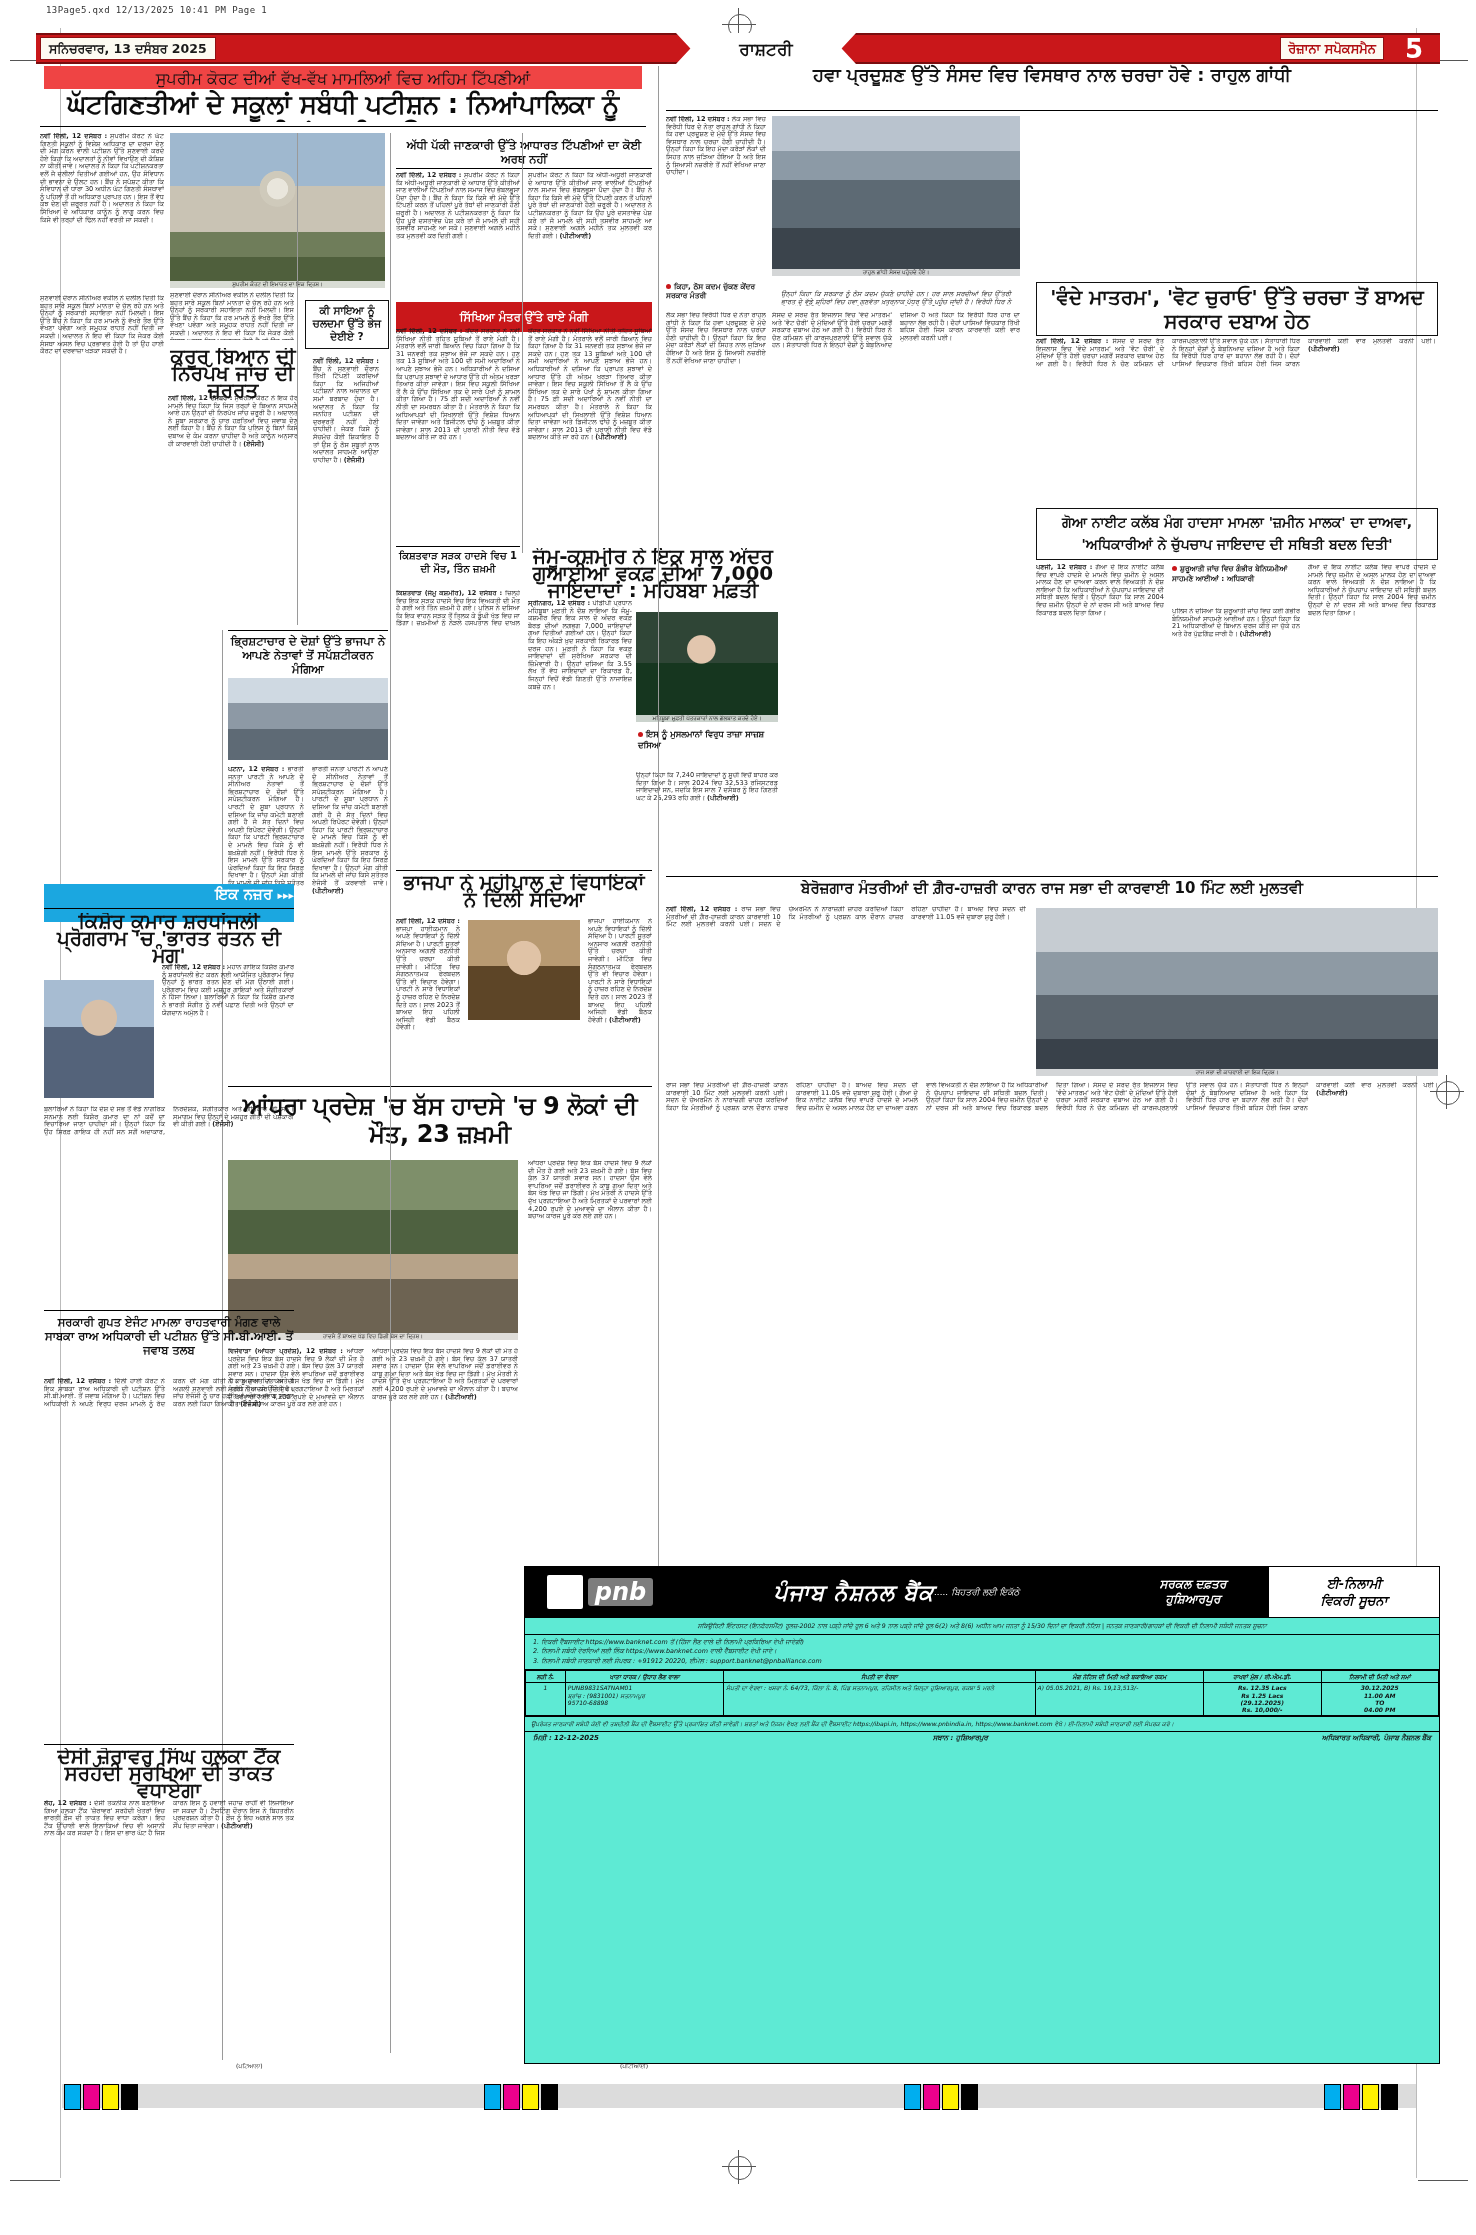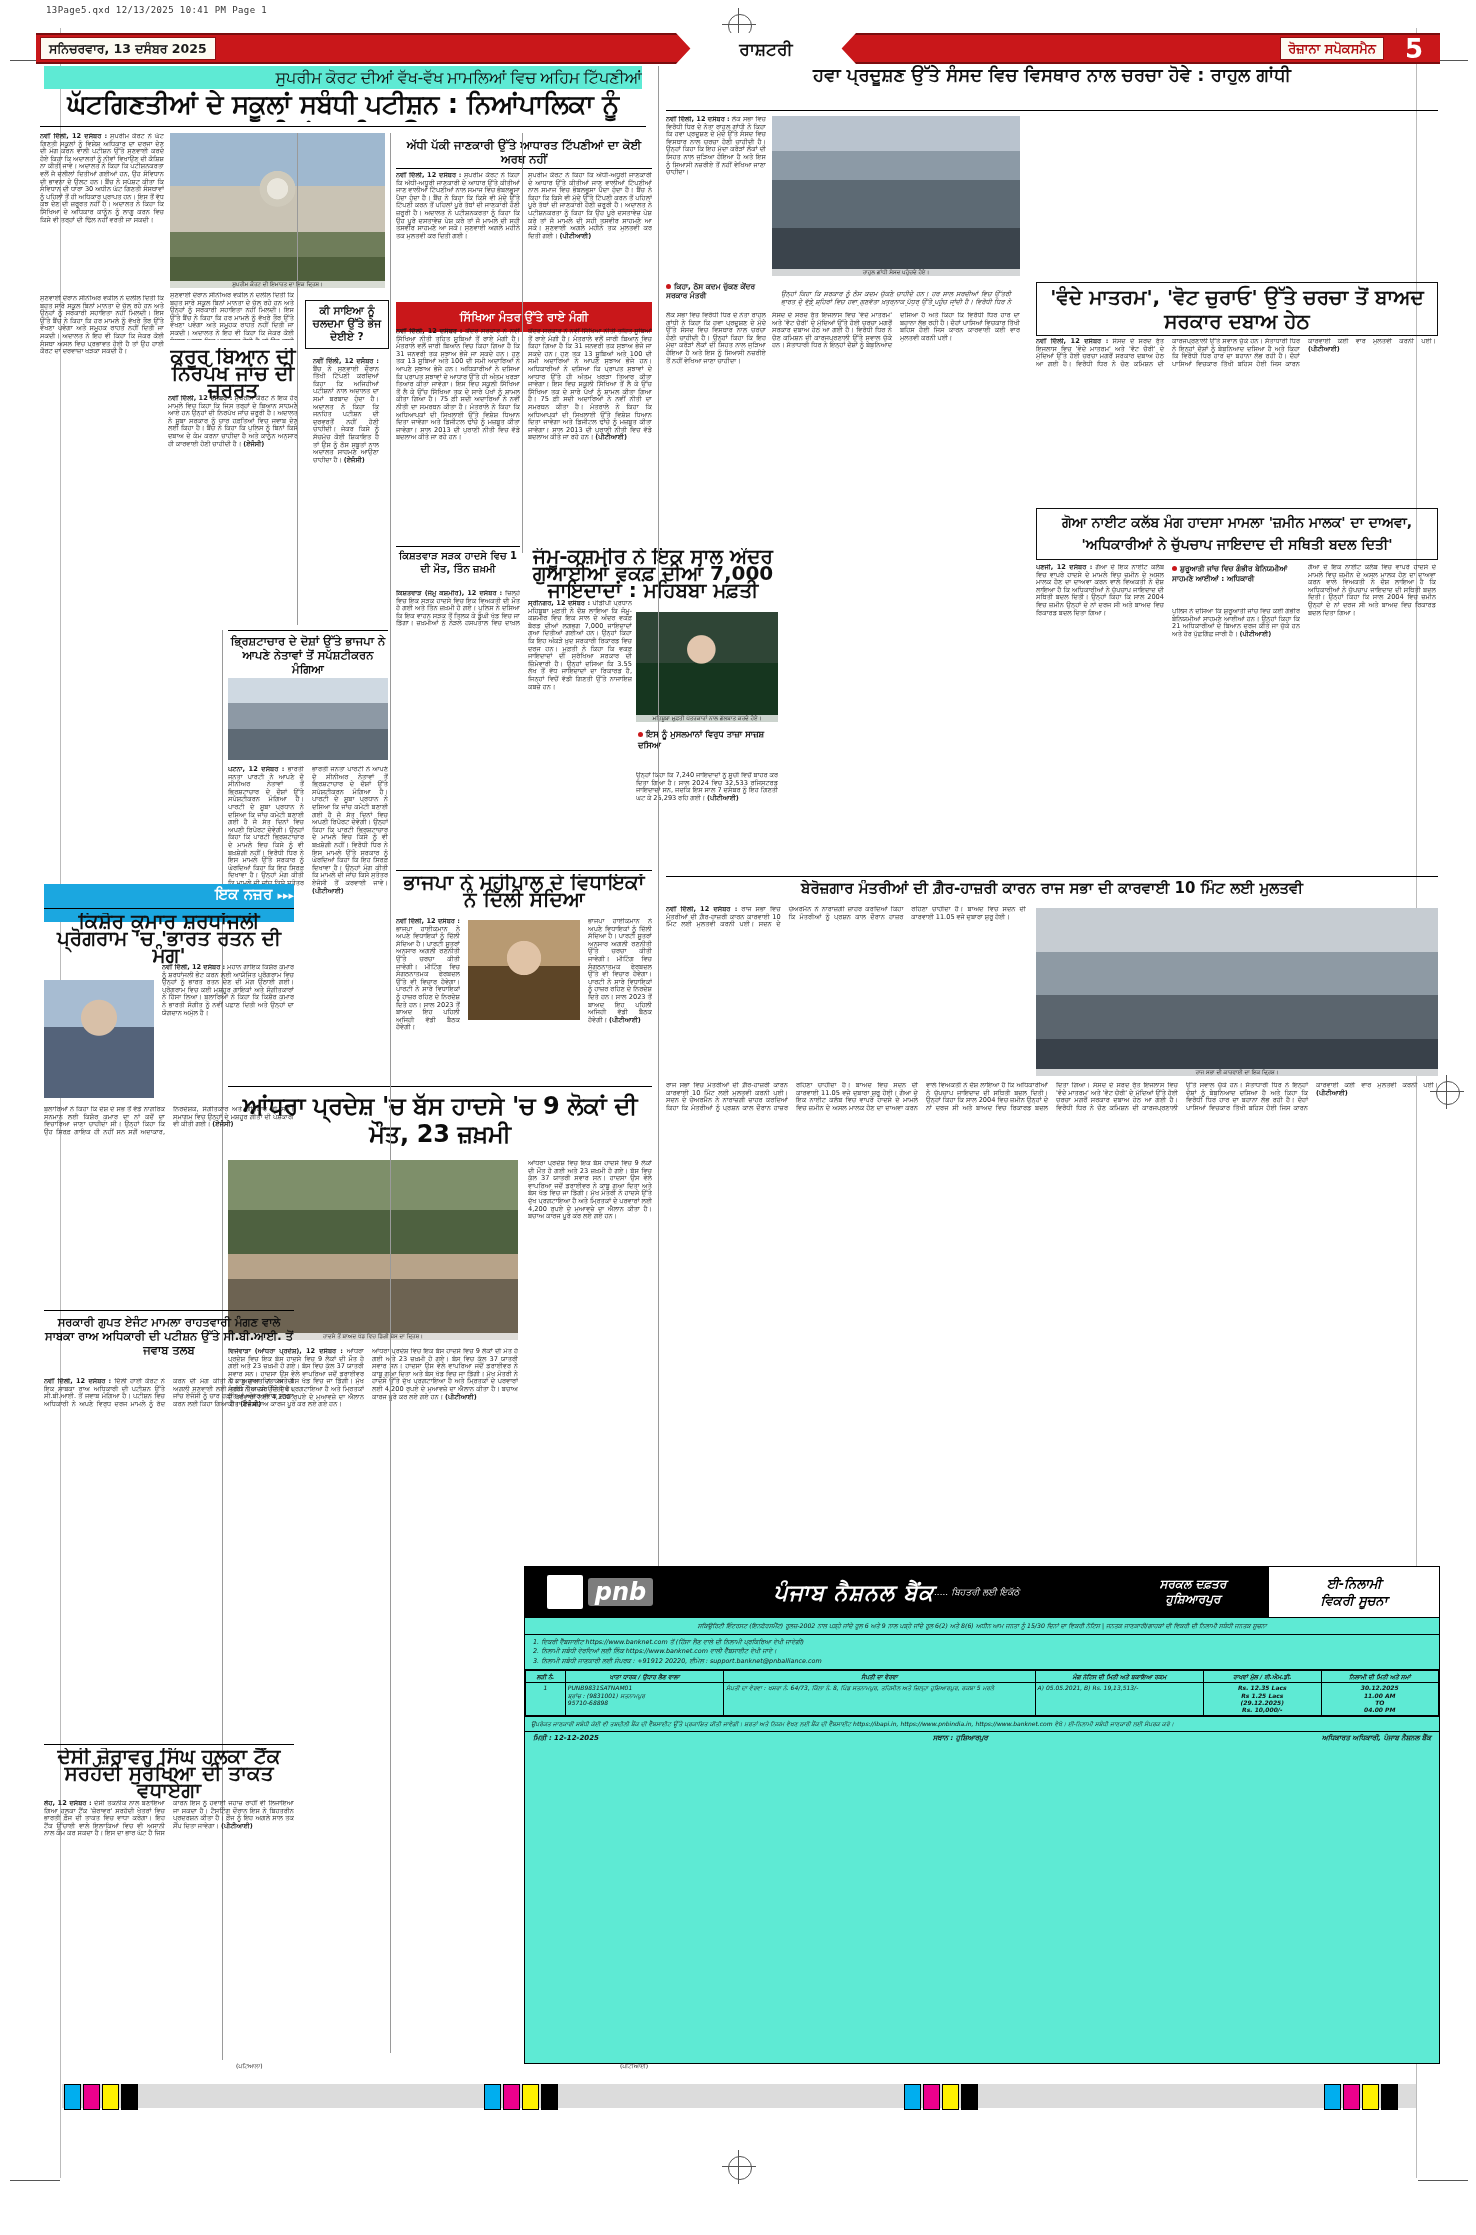--- a/index.html
+++ b/index.html
@@ -26,21 +26,21 @@
   
   .col{position:absolute;overflow:hidden;}
   .bodytext{font-size:6.6px;line-height:7.6px;text-align:justify;color:#1c1c1c;-webkit-hyphens:auto;hyphens:auto;word-spacing:-.3px;}
   .bodytext b{font-weight:bold;}
   .vrule{position:absolute;width:1px;background:#9a9a9a;}
   .hl-xl{font-size:26px;font-weight:bold;text-align:center;line-height:29px;color:#0c0c0c;letter-spacing:-.3px;}
   .hl-l{font-size:17px;font-weight:bold;text-align:center;line-height:20px;color:#111;}
   .hl-m{font-size:20px;font-weight:bold;text-align:center;line-height:17px;color:#111;}
   .hl-s{font-size:11.5px;font-weight:bold;text-align:center;line-height:14px;color:#111;}
 
-  .bandtitle{background:#5eead4;text-align:right;font-family:Liberation Serif, serif;}
+  .bandtitle{background:#ef4444;text-align:center;}
   .redband{background:#c9171a;color:#fff;font-weight:bold;text-align:center;font-size:11.5px;line-height:16px;padding:7px 0;}
   .boxhl{border:1.2px solid #111;text-align:center;font-weight:bold;}
   .cyanband{background:#1ba7e0;color:#fff;font-size:15px;font-weight:bold;text-align:center;line-height:20px;}
 
   .photo{position:absolute;overflow:hidden;background:#c8ccc6;}
   .photo .cap{position:absolute;left:0;bottom:0;width:100%;font-size:5.6px;background:rgba(255,255,255,.78);color:#111;text-align:center;line-height:7px;}
 
   
   .ph-court{background:
      radial-gradient(circle at 50% 36%,#e9e6dc 0 7%,#cfcabb 7.5% 12%,rgba(0,0,0,0) 12.5%),

